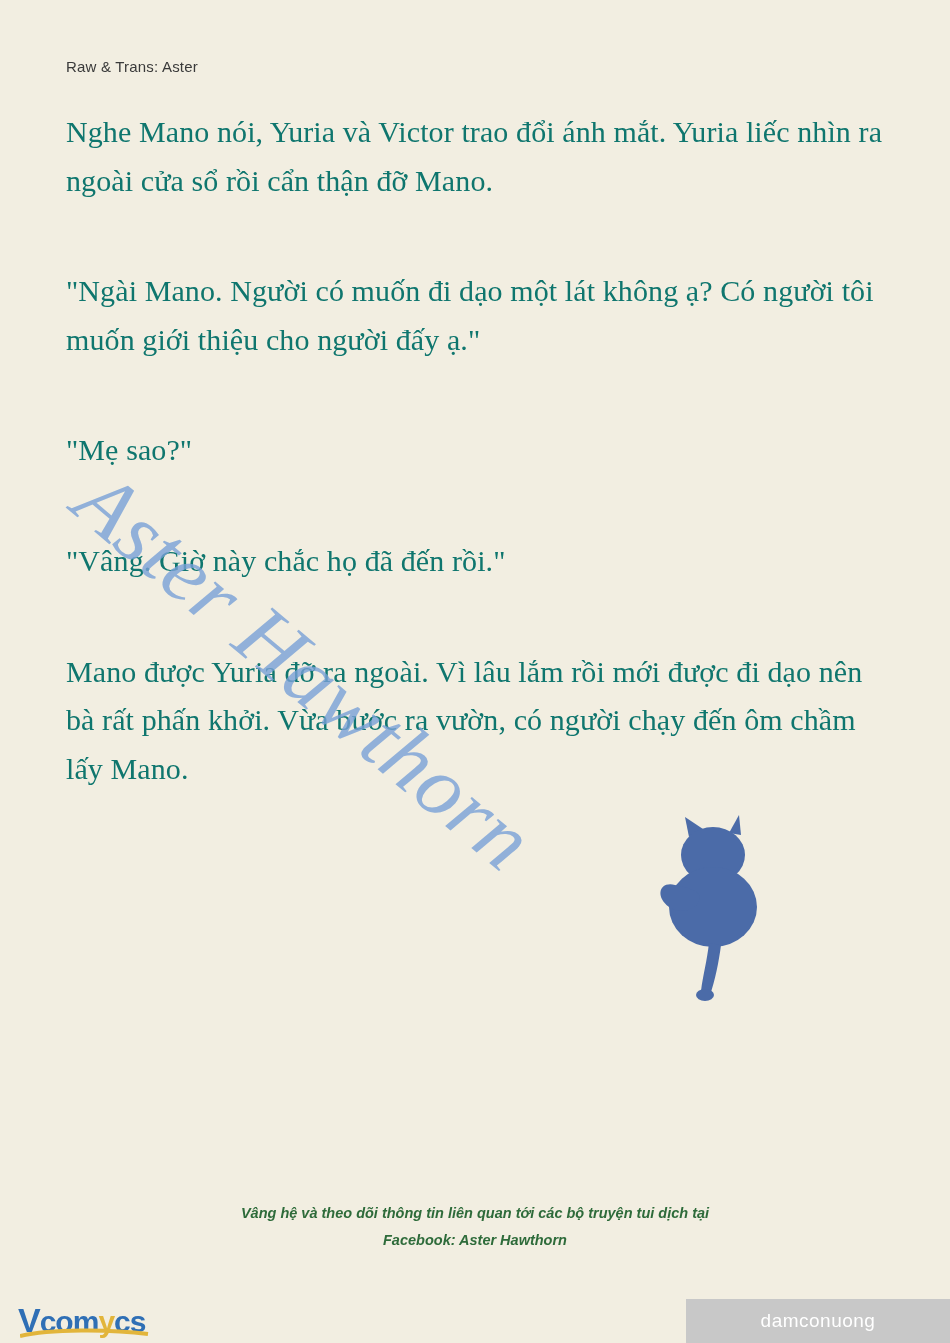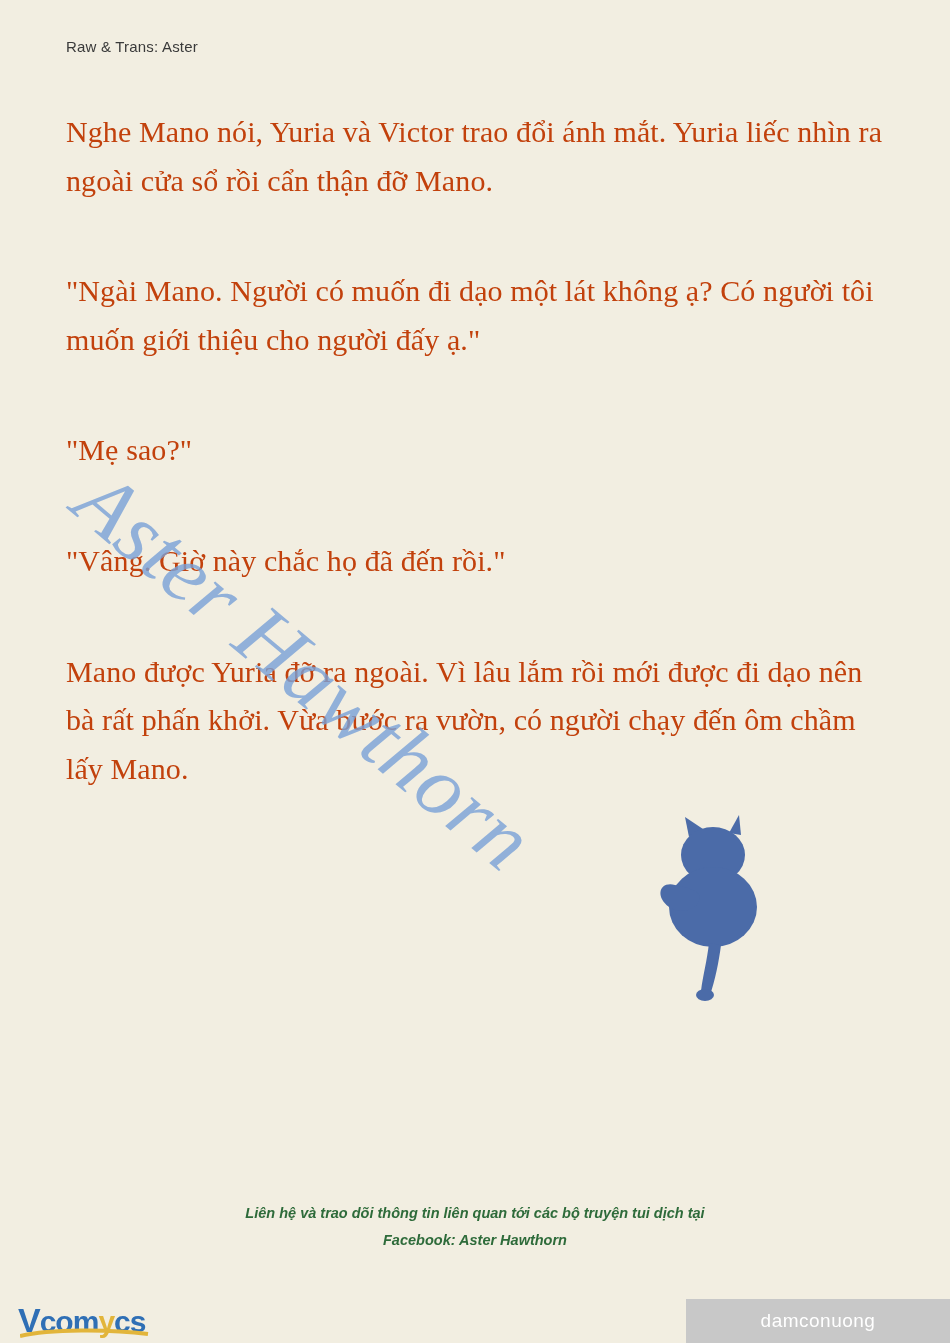--- a/index.html
+++ b/index.html
@@ -14,38 +14,38 @@
     position: relative;
     overflow: hidden;
   }
   .page {
     position: absolute;
     inset: 0;
     background: #f2eee1;
   }
   .credit {
     position: absolute;
-    top: 38px;
+    top: 58px;
     left: 66px;
     font-family: "Liberation Sans", sans-serif;
     font-size: 15px;
     color: #3a3a3a;
     letter-spacing: 0.2px;
   }
   .content {
     position: absolute;
     top: 108px;
     left: 66px;
     width: 818px;
   }
   .para {
     font-family: "Liberation Serif", serif;
     font-size: 30px;
     line-height: 1.62;
-    color: #c2410c;
+    color: #0f766e;
     margin: 0 0 62px 0;
     letter-spacing: 0.1px;
   }
   .para.last {
     margin-bottom: 0;
   }
   .watermark {
     position: absolute;
     left: 120px;
     top: 330px;
@@ -168,21 +168,21 @@
         <ellipse cx="58" cy="40" rx="32" ry="28"></ellipse>
         <ellipse cx="58" cy="92" rx="44" ry="40"></ellipse>
         <path d="M20 70 C4 66 0 82 14 92 C24 99 40 96 44 86 C48 76 34 73 20 70 Z"></path>
         <path d="M54 128 C52 146 48 160 46 176 C45 183 52 186 55 180 C60 166 64 146 66 130 Z"></path>
         <ellipse cx="50" cy="180" rx="9" ry="6"></ellipse>
       </g>
     </svg>
   </div>
 
   <div class="footnote">
-    <div>Liên hệ và trao dõi thông tin liên quan tới các bộ truyện tui dịch tại</div>
+    <div>Vâng hệ và theo dõi thông tin liên quan tới các bộ truyện tui dịch tại</div>
     <div>Facebook: Aster Hawthorn</div>
   </div>
 
   <div class="bottombar">
     <div class="logo">
       <span class="v">V</span><span>com</span><span class="y">y</span><span>cs</span>
       <svg class="swoosh" viewBox="0 0 130 12">
         <path d="M0 9 C30 2 90 2 128 7" stroke="#e2b53b" stroke-width="4" fill="none"></path>
       </svg>
     </div>

